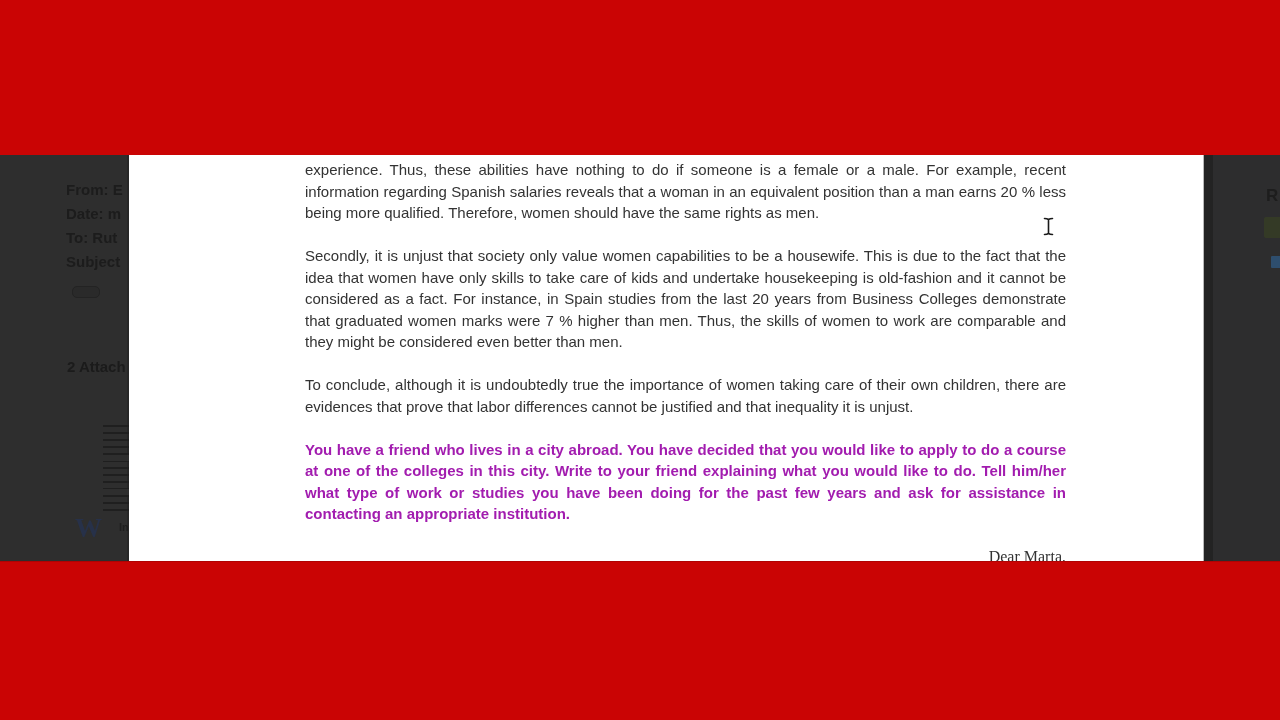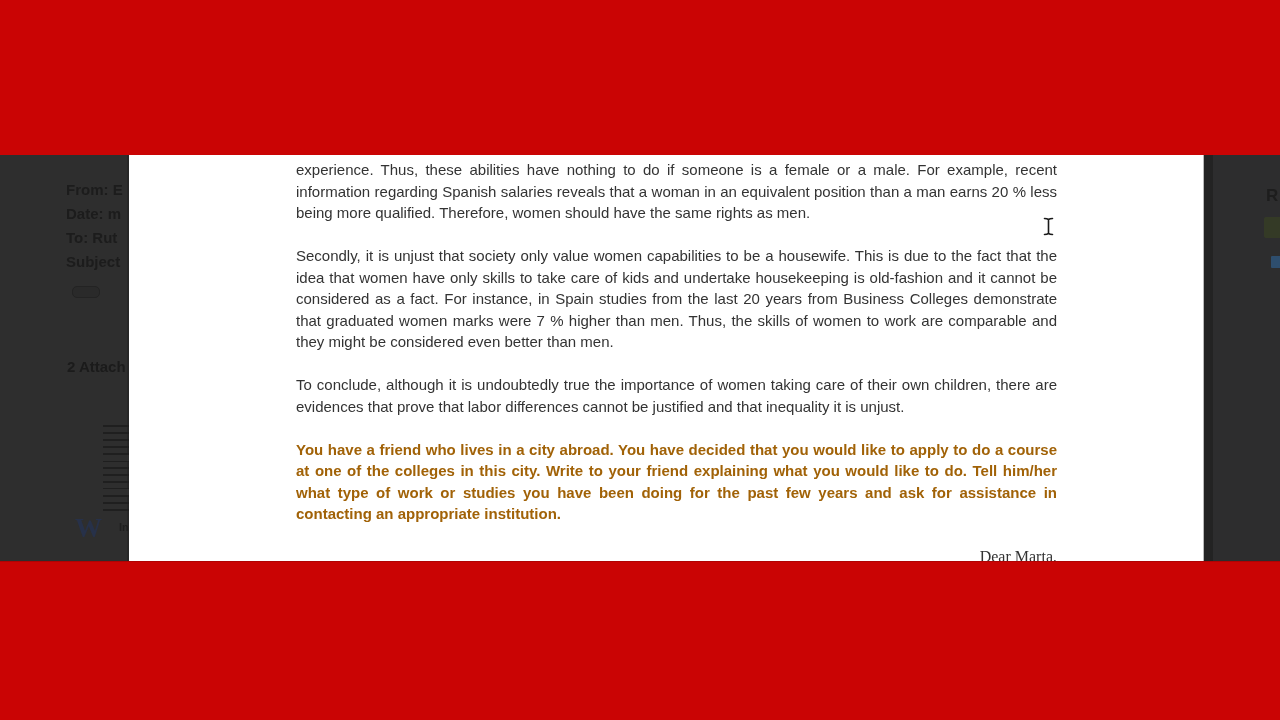--- a/index.html
+++ b/index.html
@@ -32,25 +32,25 @@
   .thumb .gap1,.thumb .gap2{position:absolute;left:0;width:26px;background:#2e2e2e;}
   .thumb .gap1{top:30px;height:6px;}
   .thumb .gap2{top:64px;height:6px;}
   .wrow{position:absolute;top:359px;left:75px;width:60px;white-space:nowrap;}
   .wicon{font-family:"Liberation Serif",serif;font-weight:bold;font-size:27px;
          color:#273149;line-height:28px;display:inline-block;}
   .fname{font-size:11px;color:#1e1e1e;font-weight:bold;margin-left:17px;
          vertical-align:6px;display:inline-block;}
 
   
-  .doc{position:absolute;top:0;left:137px;width:985px;height:406px;background:#ffffff;overflow:hidden;}
+  .doc{position:absolute;top:0;left:146px;width:985px;height:406px;background:#ffffff;overflow:hidden;}
   .doc-text{position:absolute;top:4px;left:159px;width:761px;
             font-size:15px;line-height:21.5px;color:#333;text-align:justify;}
   .doc-text p{margin:0 0 21.5px 0;}
-  .doc-text p.bold{font-weight:bold;color:#a16207;}
+  .doc-text p.bold{font-weight:bold;color:#a21caf;}
   .doc-text p.serif{font-family:"Liberation Serif",serif;font-size:16px;
                     margin:17px 0 0 0;text-align:right;color:#333;}
 
   
   .right-panel{
     position:absolute;top:0;left:1203px;width:77px;height:406px;
     border-left:1px solid #b9b9b9;
     background:linear-gradient(to right,#232323 0 9px,#2d2d2e 9px);
     overflow:hidden;
   }

